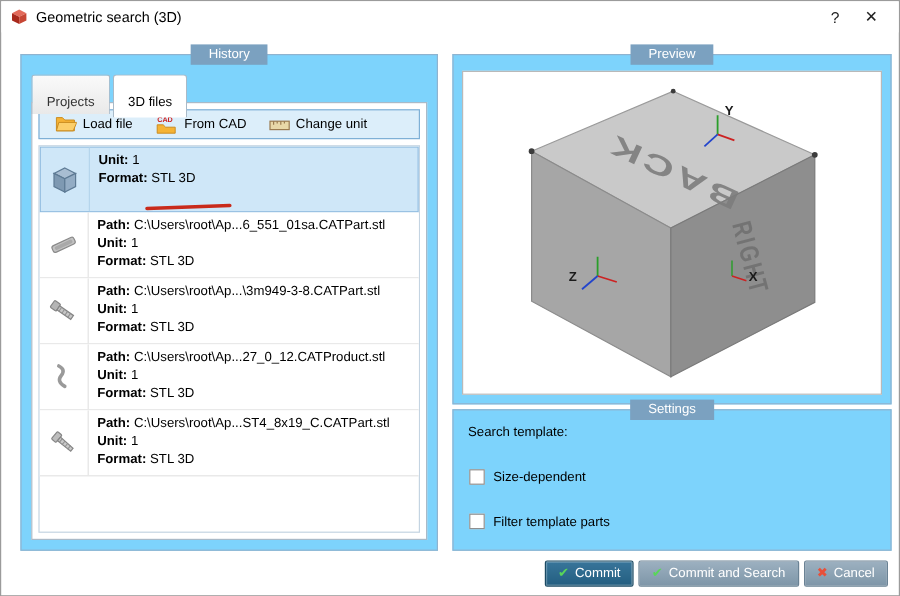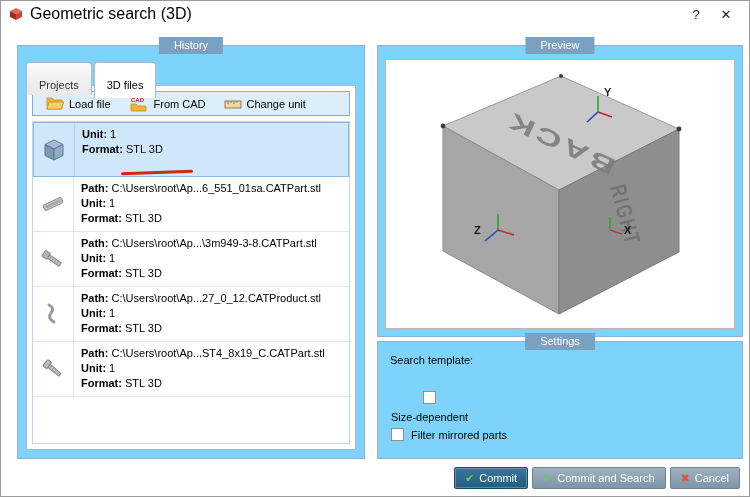--- a/index.html
+++ b/index.html
@@ -1,21 +1,21 @@
 <!DOCTYPE html>
 <html><head>
 <meta charset="utf-8">
 <style>
   html,body{margin:0;padding:0;background:#d6d6d6;}
   .dialog{position:relative;width:750px;height:497px;background:#ffffff;border:1px solid #9b9b9b;
     box-sizing:border-box;font-family:"Liberation Sans","DejaVu Sans",sans-serif;font-size:11px;color:#000;overflow:hidden;}
 
   
   .titlebar{position:absolute;left:0;top:0;right:0;height:26px;display:flex;align-items:center;padding:0 8px;background:#fff;}
-  .title-text{margin-left:7px;font-size:16px;}
+  .title-text{margin-left:7px;font-size:12px;}
   .tb-spacer{flex:1;}
   .win-btn{width:30px;text-align:center;font-size:13px;color:#222;cursor:default;}
 
   
   .groupbox{position:absolute;border:1px solid #8fb3cf;background:#7dd3fc;}
   .group-label{position:absolute;top:-9px;left:50%;transform:translateX(-50%);background:#7ba1c0;color:#fff;
     padding:2px 15px;font-size:11px;line-height:1.2;white-space:nowrap;}
 
   
   #history{left:16px;top:44px;width:346px;height:412px;}
@@ -45,21 +45,21 @@
   
   #settings{left:376px;top:340px;width:364px;height:116px;}
   .settings-label{position:absolute;left:12px;top:12px;}
   .combo{position:absolute;left:12px;right:12px;top:27px;height:22px;border:1px solid #8aa2b8;background:#fff;
     display:flex;align-items:center;box-sizing:border-box;cursor:default;}
   .combo-icon{margin:0 6px 0 4px;display:flex;}
   .combo-value{flex:1;}
   .combo-arrow{width:17px;align-self:stretch;border-left:1px solid #8aa2b8;background:linear-gradient(#f4fafe,#d3e6f4);
     display:flex;align-items:center;justify-content:center;font-size:7px;color:#334;}
   .check-row{position:absolute;left:13px;display:flex;align-items:center;gap:7px;}
-  .check-row.first{top:49px;flex-direction:column;}
+  .check-row.first{top:49px;}
   .check-row.second{top:86px;}
   .checkbox{width:13px;height:13px;border:1px solid #8f8f8f;background:#fff;box-sizing:border-box;}
 
   
   .footer{position:absolute;right:9px;bottom:7px;display:flex;gap:4px;}
   .btn{height:22px;display:flex;align-items:center;gap:5px;padding:0 10px;font-size:11px;font-family:inherit;
     color:#fff;border-radius:2px;cursor:default;}
   .btn .ic{font-size:11px;line-height:1;}
   .btn-commit{background:linear-gradient(#38759a,#235e80);border:1px solid #1b4a63;box-shadow:inset 0 0 0 1px rgba(255,255,255,.25);}
   .btn-secondary{background:linear-gradient(#9cb0c0,#7e96a8);border:1px solid #6a8294;}
@@ -243,21 +243,21 @@
     <div class="settings-label">Search template:</div>
 
 
     <div class="check-row first">
       <span class="checkbox"></span>
       <span>Size-dependent</span>
     </div>
 
     <div class="check-row second">
       <span class="checkbox"></span>
-      <span>Filter mirrored parts</span>
+      <span>Filter template parts</span>
     </div>
   </div>
 
   <div class="footer">
     <button class="btn btn-commit">
       <span class="ic ic-check">✔</span>
       <span>Commit</span>
     </button>
     <button class="btn btn-secondary">
       <span class="ic ic-check">✔</span>

